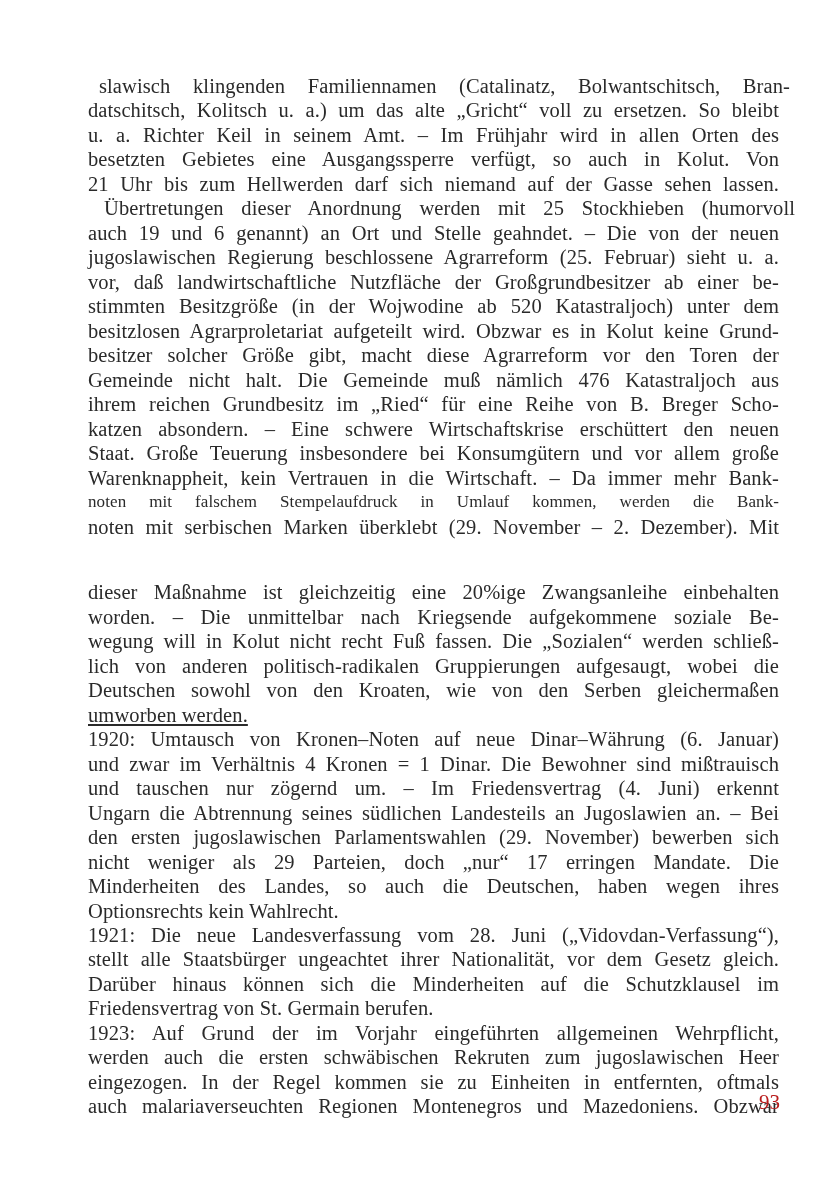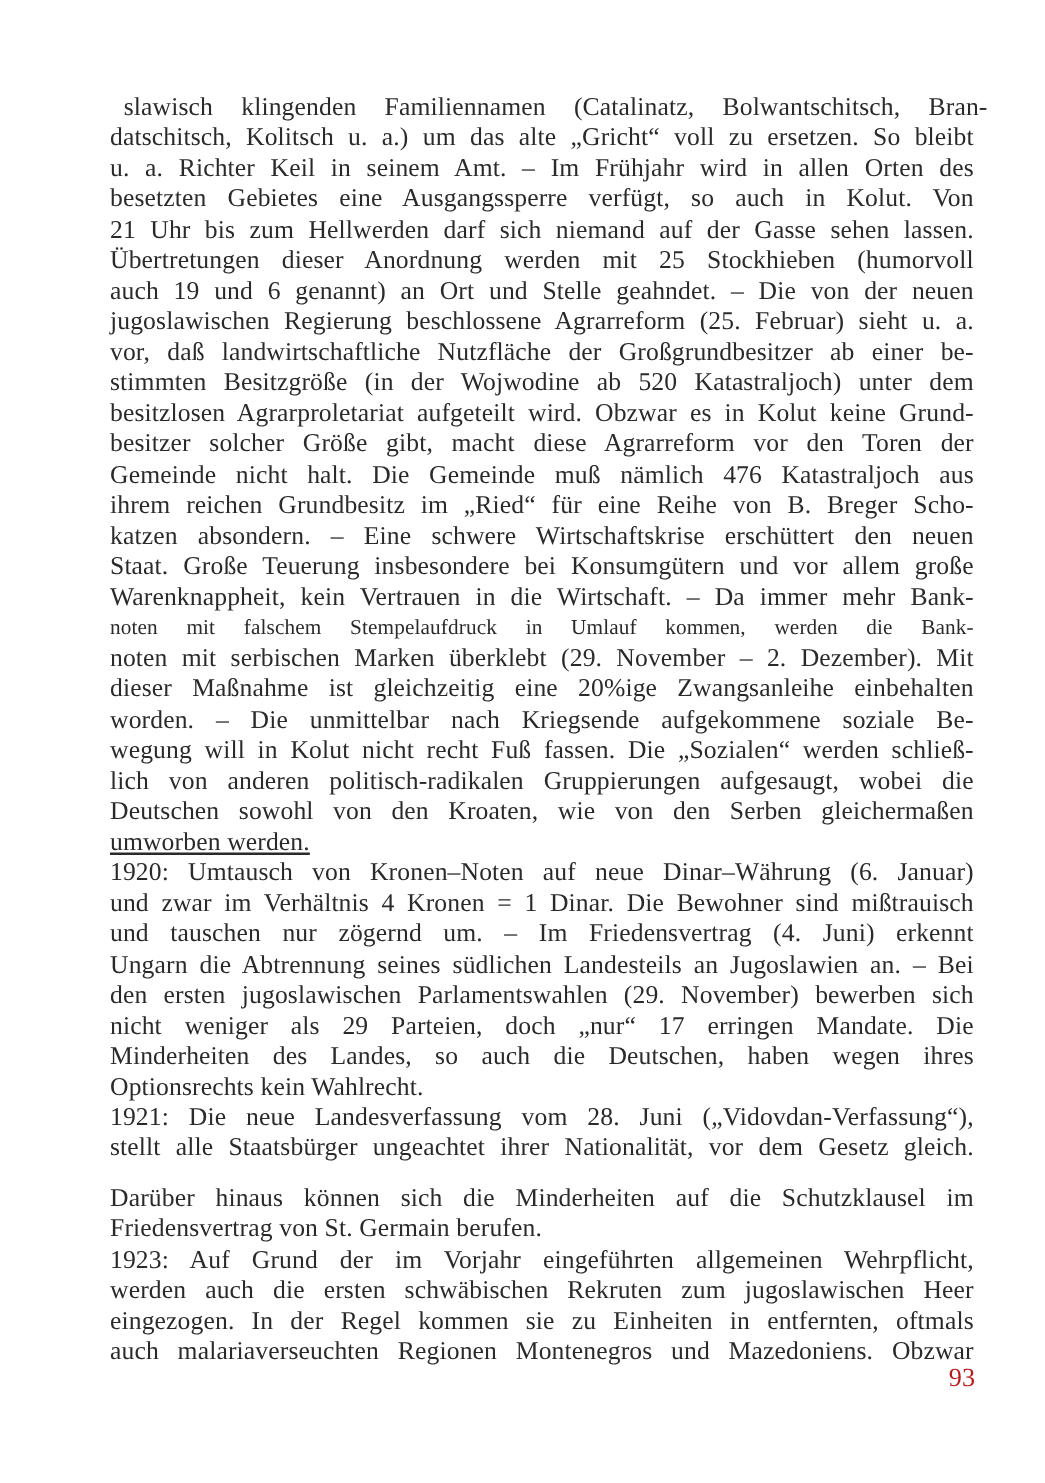--- a/index.html
+++ b/index.html
@@ -54,51 +54,51 @@
 </head>
 <body>
 
 <div class="page">
   <div class="text-block" id="text-block">
       <span class="line" style="height: 24.4878px; line-height: 24.4878px; display: block; width: 691px; text-align-last: justify; font-size: 20.5px; margin-left: 11px;">slawisch klingenden Familiennamen (Catalinatz, Bolwantschitsch, Bran-</span>
       <span class="line" style="height: 24.4878px; line-height: 24.4878px; display: block; width: 691px; text-align-last: justify; font-size: 20.5px;">datschitsch,  Kolitsch u. a.) um das alte „Gricht“ voll zu ersetzen. So bleibt</span>
       <span class="line" style="height: 24.4878px; line-height: 24.4878px; display: block; width: 691px; text-align-last: justify; font-size: 20.5px;">u. a. Richter Keil in seinem Amt. – Im Frühjahr wird in allen Orten des</span>
       <span class="line" style="height: 24.4878px; line-height: 24.4878px; display: block; width: 691px; text-align-last: justify; font-size: 20.5px;">besetzten Gebietes eine Ausgangssperre verfügt, so auch in Kolut. Von</span>
       <span class="line" style="height: 24.4878px; line-height: 24.4878px; display: block; width: 691px; text-align-last: justify; font-size: 20.5px;">21 Uhr bis zum Hellwerden darf sich niemand auf der Gasse sehen lassen.</span>
-      <span class="line" style="height: 24.4878px; line-height: 24.4878px; display: block; width: 691px; text-align-last: justify; font-size: 20.5px;">Übertretungen dieser Anordnung werden mit 25 Stockhieben (humorvoll</span>
+      <span class="line" style="height: 24.4878px; line-height: 24.4878px; display: block; width: 691px; text-align-last: justify; font-size: 20.5px; margin-left: 16px;">Übertretungen dieser Anordnung werden mit 25 Stockhieben (humorvoll</span>
       <span class="line" style="height: 24.4878px; line-height: 24.4878px; display: block; width: 691px; text-align-last: justify; font-size: 20.5px;">auch 19 und 6 genannt) an Ort und Stelle geahndet. – Die von der neuen</span>
       <span class="line" style="height: 24.4878px; line-height: 24.4878px; display: block; width: 691px; text-align-last: justify; font-size: 20.5px;">jugoslawischen Regierung beschlossene Agrarreform (25. Februar) sieht u. a.</span>
       <span class="line" style="height: 24.4878px; line-height: 24.4878px; display: block; width: 691px; text-align-last: justify; font-size: 20.5px;">vor, daß landwirtschaftliche Nutzfläche der Großgrundbesitzer ab einer be-</span>
       <span class="line" style="height: 24.4878px; line-height: 24.4878px; display: block; width: 691px; text-align-last: justify; font-size: 20.5px;">stimmten Besitzgröße (in der Wojwodine ab 520 Katastraljoch) unter dem</span>
       <span class="line" style="height: 24.4878px; line-height: 24.4878px; display: block; width: 691px; text-align-last: justify; font-size: 20.5px;">besitzlosen Agrarproletariat aufgeteilt wird. Obzwar es in Kolut keine Grund-</span>
       <span class="line" style="height: 24.4878px; line-height: 24.4878px; display: block; width: 691px; text-align-last: justify; font-size: 20.5px;">besitzer solcher Größe gibt, macht diese Agrarreform vor den Toren der</span>
       <span class="line" style="height: 24.4878px; line-height: 24.4878px; display: block; width: 691px; text-align-last: justify; font-size: 20.5px;">Gemeinde nicht halt.  Die Gemeinde muß nämlich 476 Katastraljoch aus</span>
       <span class="line" style="height: 24.4878px; line-height: 24.4878px; display: block; width: 691px; text-align-last: justify; font-size: 20.5px;">ihrem reichen Grundbesitz im „Ried“ für eine Reihe von B. Breger Scho-</span>
       <span class="line" style="height: 24.4878px; line-height: 24.4878px; display: block; width: 691px; text-align-last: justify; font-size: 20.5px;">katzen absondern. – Eine schwere Wirtschaftskrise erschüttert den neuen</span>
       <span class="line" style="height: 24.4878px; line-height: 24.4878px; display: block; width: 691px; text-align-last: justify; font-size: 20.5px;">Staat. Große Teuerung insbesondere bei Konsumgütern und vor allem große</span>
       <span class="line" style="height: 24.4878px; line-height: 24.4878px; display: block; width: 691px; text-align-last: justify; font-size: 20.5px;">Warenknappheit, kein Vertrauen in die Wirtschaft. – Da immer mehr Bank-</span>
       <span class="line" style="height: 24.4878px; line-height: 24.4878px; display: block; width: 691px; text-align-last: justify; font-size: 17px; font-family: Liberation Serif, serif;">noten mit falschem Stempelaufdruck in Umlauf kommen, werden die Bank-</span>
       <span class="line" style="height: 24.4878px; line-height: 24.4878px; display: block; width: 691px; text-align-last: justify; font-size: 20.5px;">noten mit serbischen Marken überklebt (29. November – 2. Dezember). Mit</span>
-      <span class="line" style="height: 24.4878px; line-height: 24.4878px; display: block; width: 691px; text-align-last: justify; font-size: 20.5px;">dieser Maßnahme ist gleichzeitig eine 20%ige Zwangsanleihe einbehalten</span>
+      <span class="line" style="height: 24.4878px; line-height: 24.4878px; display: block; width: 691px; text-align-last: justify; font-size: 20.5px; margin-top: 41px;">dieser Maßnahme ist gleichzeitig eine 20%ige Zwangsanleihe einbehalten</span>
       <span class="line" style="height: 24.4878px; line-height: 24.4878px; display: block; width: 691px; text-align-last: justify; font-size: 20.5px;">worden. – Die unmittelbar nach Kriegsende aufgekommene soziale Be-</span>
       <span class="line" style="height: 24.4878px; line-height: 24.4878px; display: block; width: 691px; text-align-last: justify; font-size: 20.5px;">wegung will in Kolut nicht recht Fuß fassen. Die „Sozialen“ werden schließ-</span>
       <span class="line" style="height: 24.4878px; line-height: 24.4878px; display: block; width: 691px; text-align-last: justify; font-size: 20.5px;">lich von anderen politisch-radikalen Gruppierungen aufgesaugt, wobei die</span>
       <span class="line" style="height: 24.4878px; line-height: 24.4878px; display: block; width: 691px; text-align-last: justify; font-size: 20.5px;">Deutschen sowohl von den Kroaten, wie von den Serben gleichermaßen</span>
       <span class="line last" style="height: 24.4878px; line-height: 24.4878px; display: block; width: 691px; text-align-last: left; font-size: 20.5px; text-decoration: underline;">umworben werden.</span>
       <span class="line" style="height: 24.4878px; line-height: 24.4878px; display: block; width: 691px; text-align-last: justify; font-size: 20.5px;">1920: Umtausch von Kronen–Noten auf neue Dinar–Währung (6. Januar)</span>
       <span class="line" style="height: 24.4878px; line-height: 24.4878px; display: block; width: 691px; text-align-last: justify; font-size: 20.5px;">und zwar im Verhältnis 4 Kronen = 1 Dinar. Die Bewohner sind mißtrauisch</span>
       <span class="line" style="height: 24.4878px; line-height: 24.4878px; display: block; width: 691px; text-align-last: justify; font-size: 20.5px;">und tauschen nur zögernd um.  –  Im Friedensvertrag (4. Juni) erkennt</span>
       <span class="line" style="height: 24.4878px; line-height: 24.4878px; display: block; width: 691px; text-align-last: justify; font-size: 20.5px;">Ungarn die Abtrennung seines südlichen Landesteils an Jugoslawien an. – Bei</span>
       <span class="line" style="height: 24.4878px; line-height: 24.4878px; display: block; width: 691px; text-align-last: justify; font-size: 20.5px;">den ersten jugoslawischen Parlamentswahlen (29. November) bewerben sich</span>
       <span class="line" style="height: 24.4878px; line-height: 24.4878px; display: block; width: 691px; text-align-last: justify; font-size: 20.5px;">nicht weniger als 29 Parteien, doch „nur“ 17 erringen Mandate. Die</span>
       <span class="line" style="height: 24.4878px; line-height: 24.4878px; display: block; width: 691px; text-align-last: justify; font-size: 20.5px;">Minderheiten des Landes, so auch die Deutschen, haben wegen ihres</span>
       <span class="line last" style="height: 24.4878px; line-height: 24.4878px; display: block; width: 691px; text-align-last: left; font-size: 20.5px;">Optionsrechts kein Wahlrecht.</span>
       <span class="line" style="height: 24.4878px; line-height: 24.4878px; display: block; width: 691px; text-align-last: justify; font-size: 20.5px;">1921: Die neue Landesverfassung vom 28. Juni („Vidovdan-Verfassung“),</span>
       <span class="line" style="height: 24.4878px; line-height: 24.4878px; display: block; width: 691px; text-align-last: justify; font-size: 20.5px;">stellt alle Staatsbürger ungeachtet ihrer Nationalität, vor dem Gesetz gleich.</span>
-      <span class="line" style="height: 24.4878px; line-height: 24.4878px; display: block; width: 691px; text-align-last: justify; font-size: 20.5px; margin-top: 16px;">Darüber hinaus können sich die Minderheiten auf die Schutzklausel im</span>
+      <span class="line" style="height: 24.4878px; line-height: 24.4878px; display: block; width: 691px; text-align-last: justify; font-size: 20.5px;">Darüber hinaus können sich die Minderheiten auf die Schutzklausel im</span>
       <span class="line last" style="height: 24.4878px; line-height: 24.4878px; display: block; width: 691px; text-align-last: left; font-size: 20.5px;">Friedensvertrag von St. Germain berufen.</span>
       <span class="line" style="height: 24.4878px; line-height: 24.4878px; display: block; width: 691px; text-align-last: justify; font-size: 20.5px;">1923: Auf Grund der im Vorjahr eingeführten allgemeinen Wehrpflicht,</span>
       <span class="line" style="height: 24.4878px; line-height: 24.4878px; display: block; width: 691px; text-align-last: justify; font-size: 20.5px;">werden auch die ersten schwäbischen Rekruten zum jugoslawischen Heer</span>
       <span class="line" style="height: 24.4878px; line-height: 24.4878px; display: block; width: 691px; text-align-last: justify; font-size: 20.5px;">eingezogen. In der Regel kommen sie zu Einheiten in entfernten, oftmals</span>
       <span class="line" style="height: 24.4878px; line-height: 24.4878px; display: block; width: 691px; text-align-last: justify; font-size: 20.5px;">auch malariaverseuchten Regionen Montenegros und Mazedoniens. Obzwar</span>
     </div>
   <div class="page-number">93</div>
 </div>
 
 </body></html>

